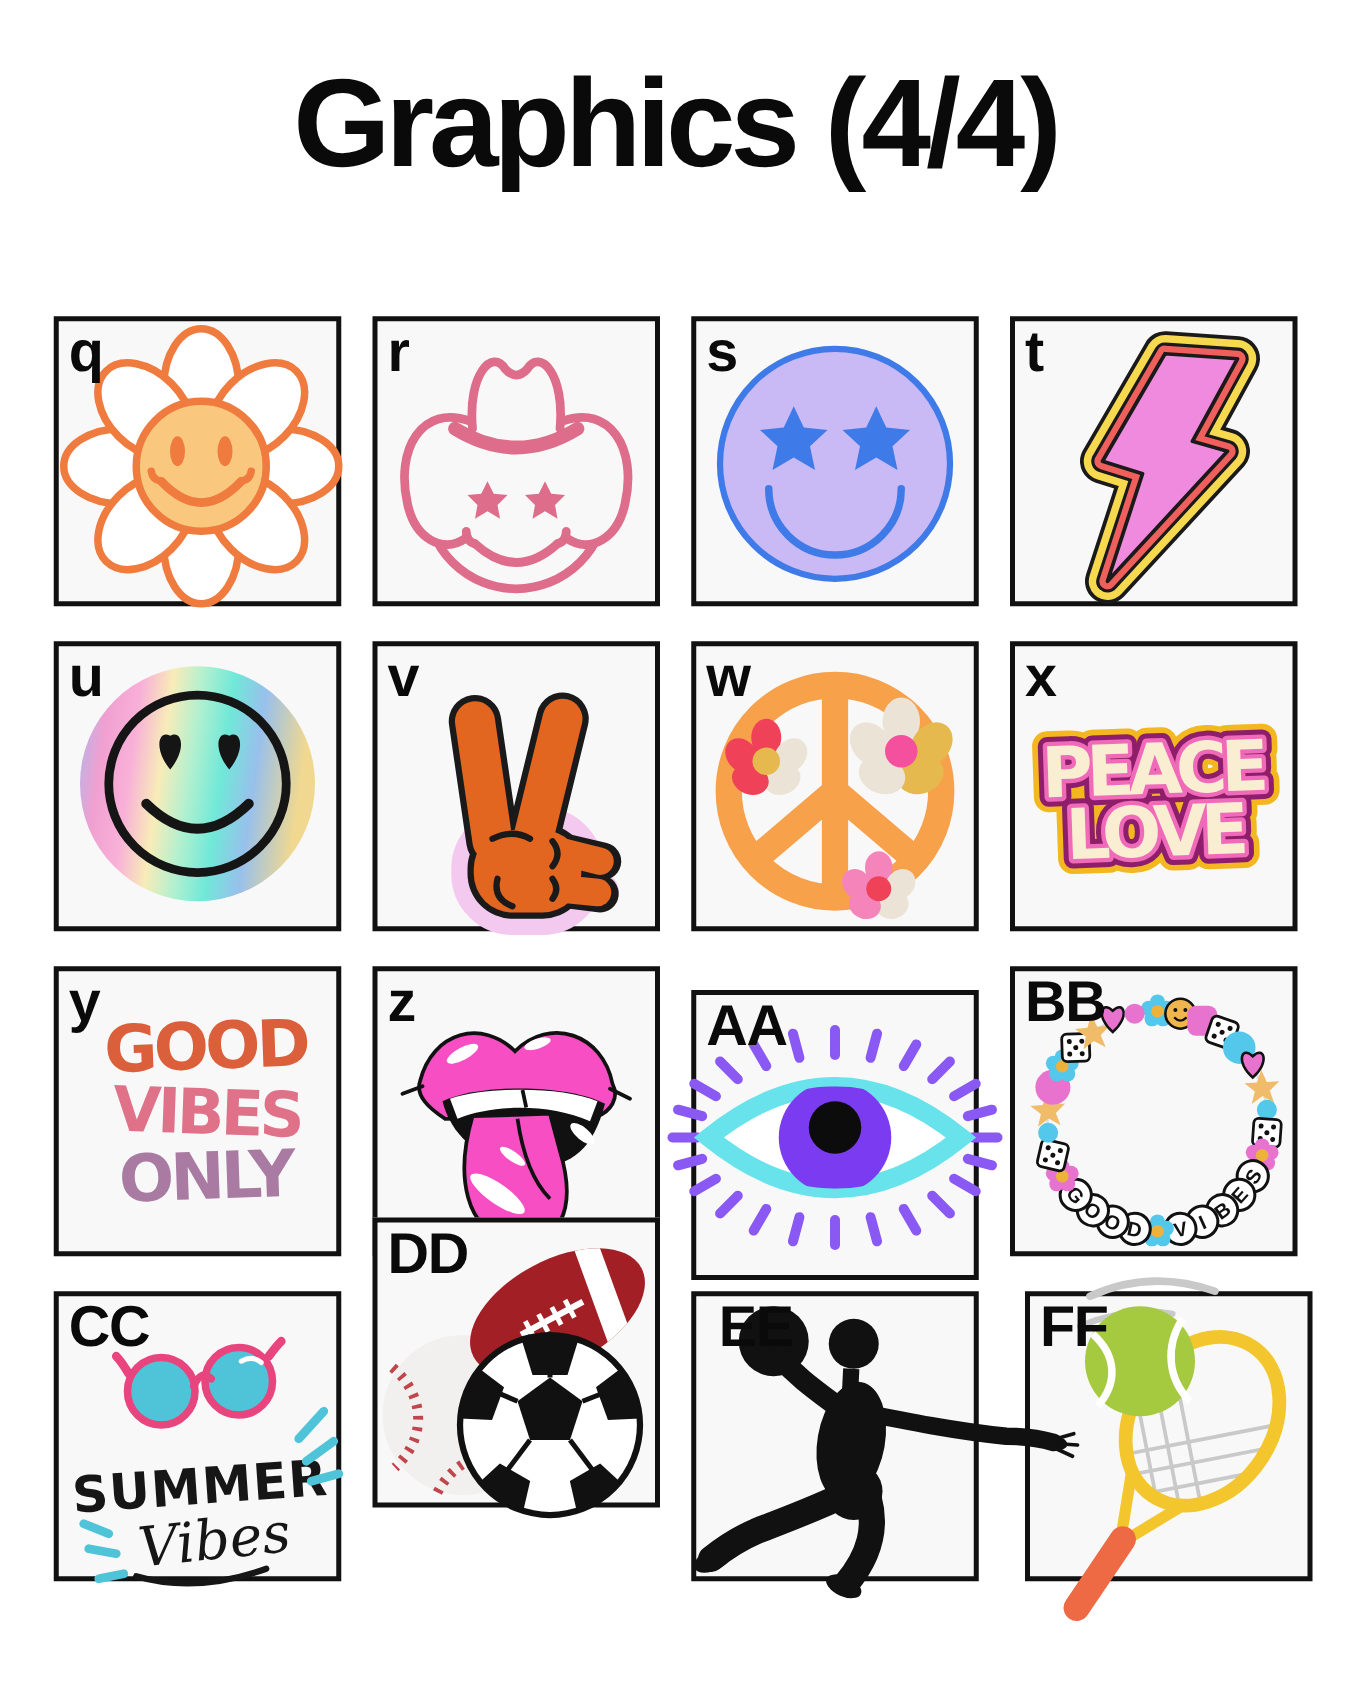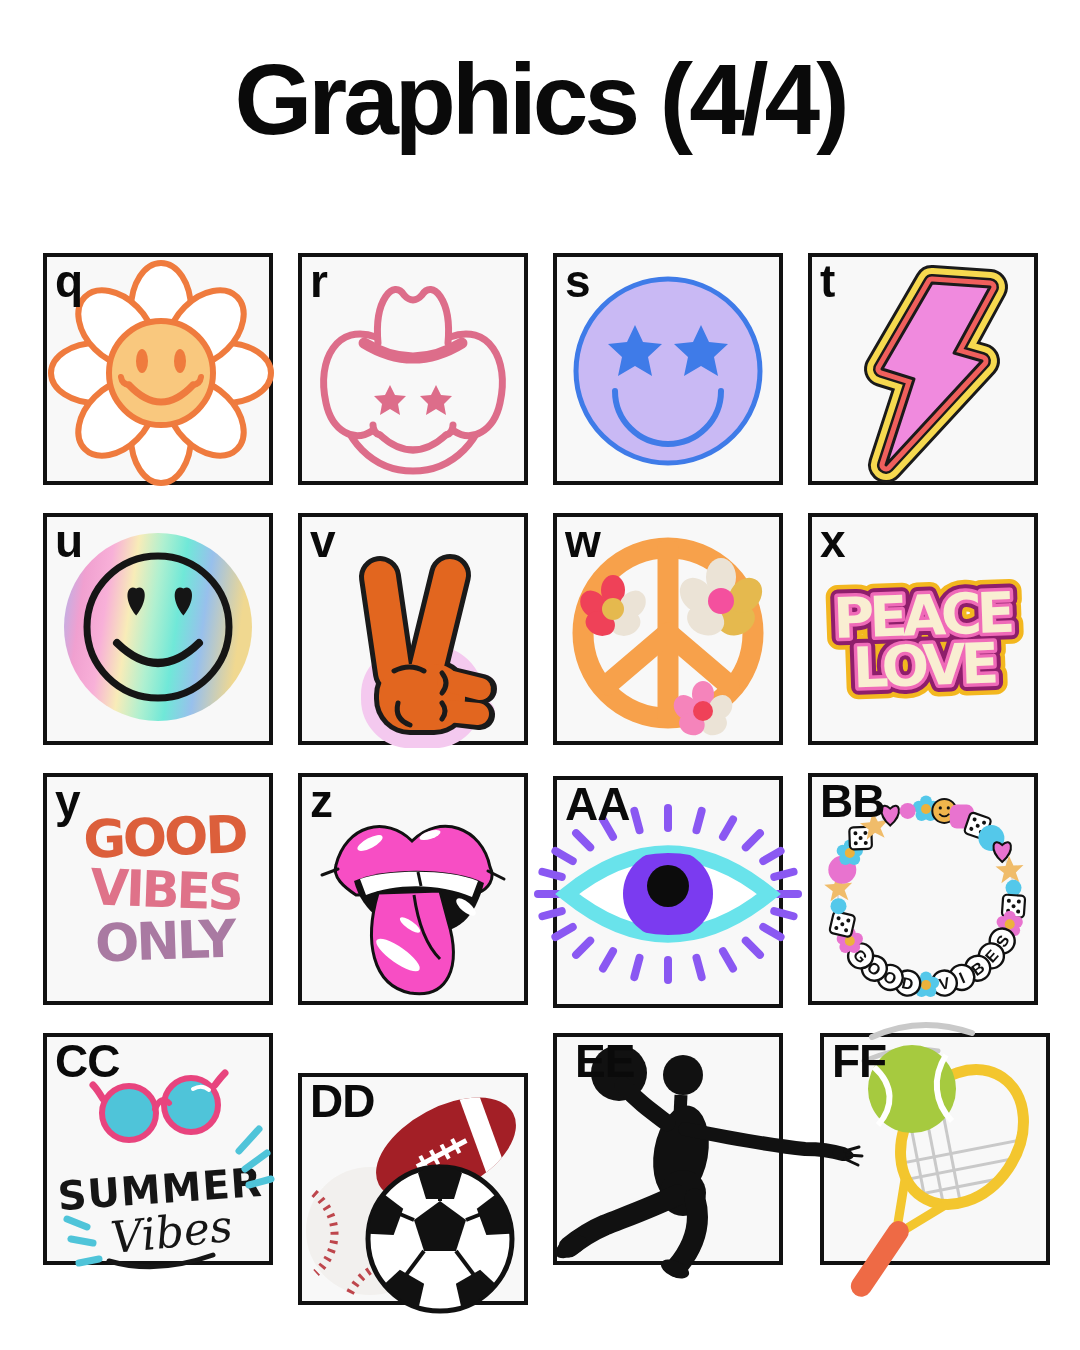--- a/index.html
+++ b/index.html
@@ -242,21 +242,21 @@
       <ellipse cx="72" cy="70" rx="14" ry="5" transform="rotate(-28 72 70)"></ellipse>
       <ellipse cx="132" cy="62" rx="11" ry="4" transform="rotate(-18 132 62)"></ellipse>
       <ellipse cx="168" cy="134" rx="12" ry="5" transform="rotate(40 168 134)"></ellipse>
       <ellipse cx="100" cy="182" rx="26" ry="8" transform="rotate(35 100 182)"></ellipse>
       <ellipse cx="112" cy="152" rx="12" ry="4" transform="rotate(35 112 152)"></ellipse>
     </g>
   </svg>
   <span class="lbl">z</span>
 </div>
 
-<div class="cell" style="left:553px;top:776px">
+<div class="cell" style="left:553px;top:792px">
   <svg class="art" viewBox="0 0 230 232">
     <defs>
         <clipPath id="eyeclip">
           <path d="M14,118 Q115,36 216,118 Q115,200 14,118 Z"></path>
         </clipPath>
       </defs>
     <g id="lashes">
         <line x1="225" y1="118" x2="245" y2="118" style="stroke:var(--c-aa_lash)" stroke-width="8" stroke-linecap="round"></line>
         <line x1="221.2518408917975" y1="135.08205697676635" x2="240.57035741757886" y2="140.25843787881678" style="stroke:var(--c-aa_lash)" stroke-width="8" stroke-linecap="round"></line>
         <line x1="210.26279441628827" y1="151" x2="227.58330249197704" y2="161" style="stroke:var(--c-aa_lash)" stroke-width="8" stroke-linecap="round"></line>
@@ -468,21 +468,21 @@
         <line x1="202" y1="136" x2="224" y2="120"></line>
       <line x1="206" y1="152" x2="228" y2="146"></line>
       <line x1="44" y1="194" x2="24" y2="186"></line>
         <line x1="50" y1="210" x2="28" y2="206"></line>
       <line x1="56" y1="226" x2="36" y2="230"></line>
     </g>
   </svg>
   <span class="lbl">CC</span>
 </div>
 
-<div class="cell" style="left:298px;top:1073px">
+<div class="cell" style="left:298px;top:974px">
   <svg class="art" viewBox="0 0 230 232">
 
     <g opacity="0.9">
       <circle cx="72" cy="158" r="64" style="fill:var(--c-dd_ball)"></circle>
       <path d="M16,120 C42,142 44,176 18,200" fill="none" style="stroke:var(--c-dd_stitch)" stroke-width="8" stroke-dasharray="3 6"></path>
       <path d="M52,220 C66,192 98,182 126,192" fill="none" style="stroke:var(--c-dd_stitch)" stroke-width="8" stroke-dasharray="3 6"></path>
     </g>
 
     <g transform="translate(148,76) rotate(-28)">
       <defs>

